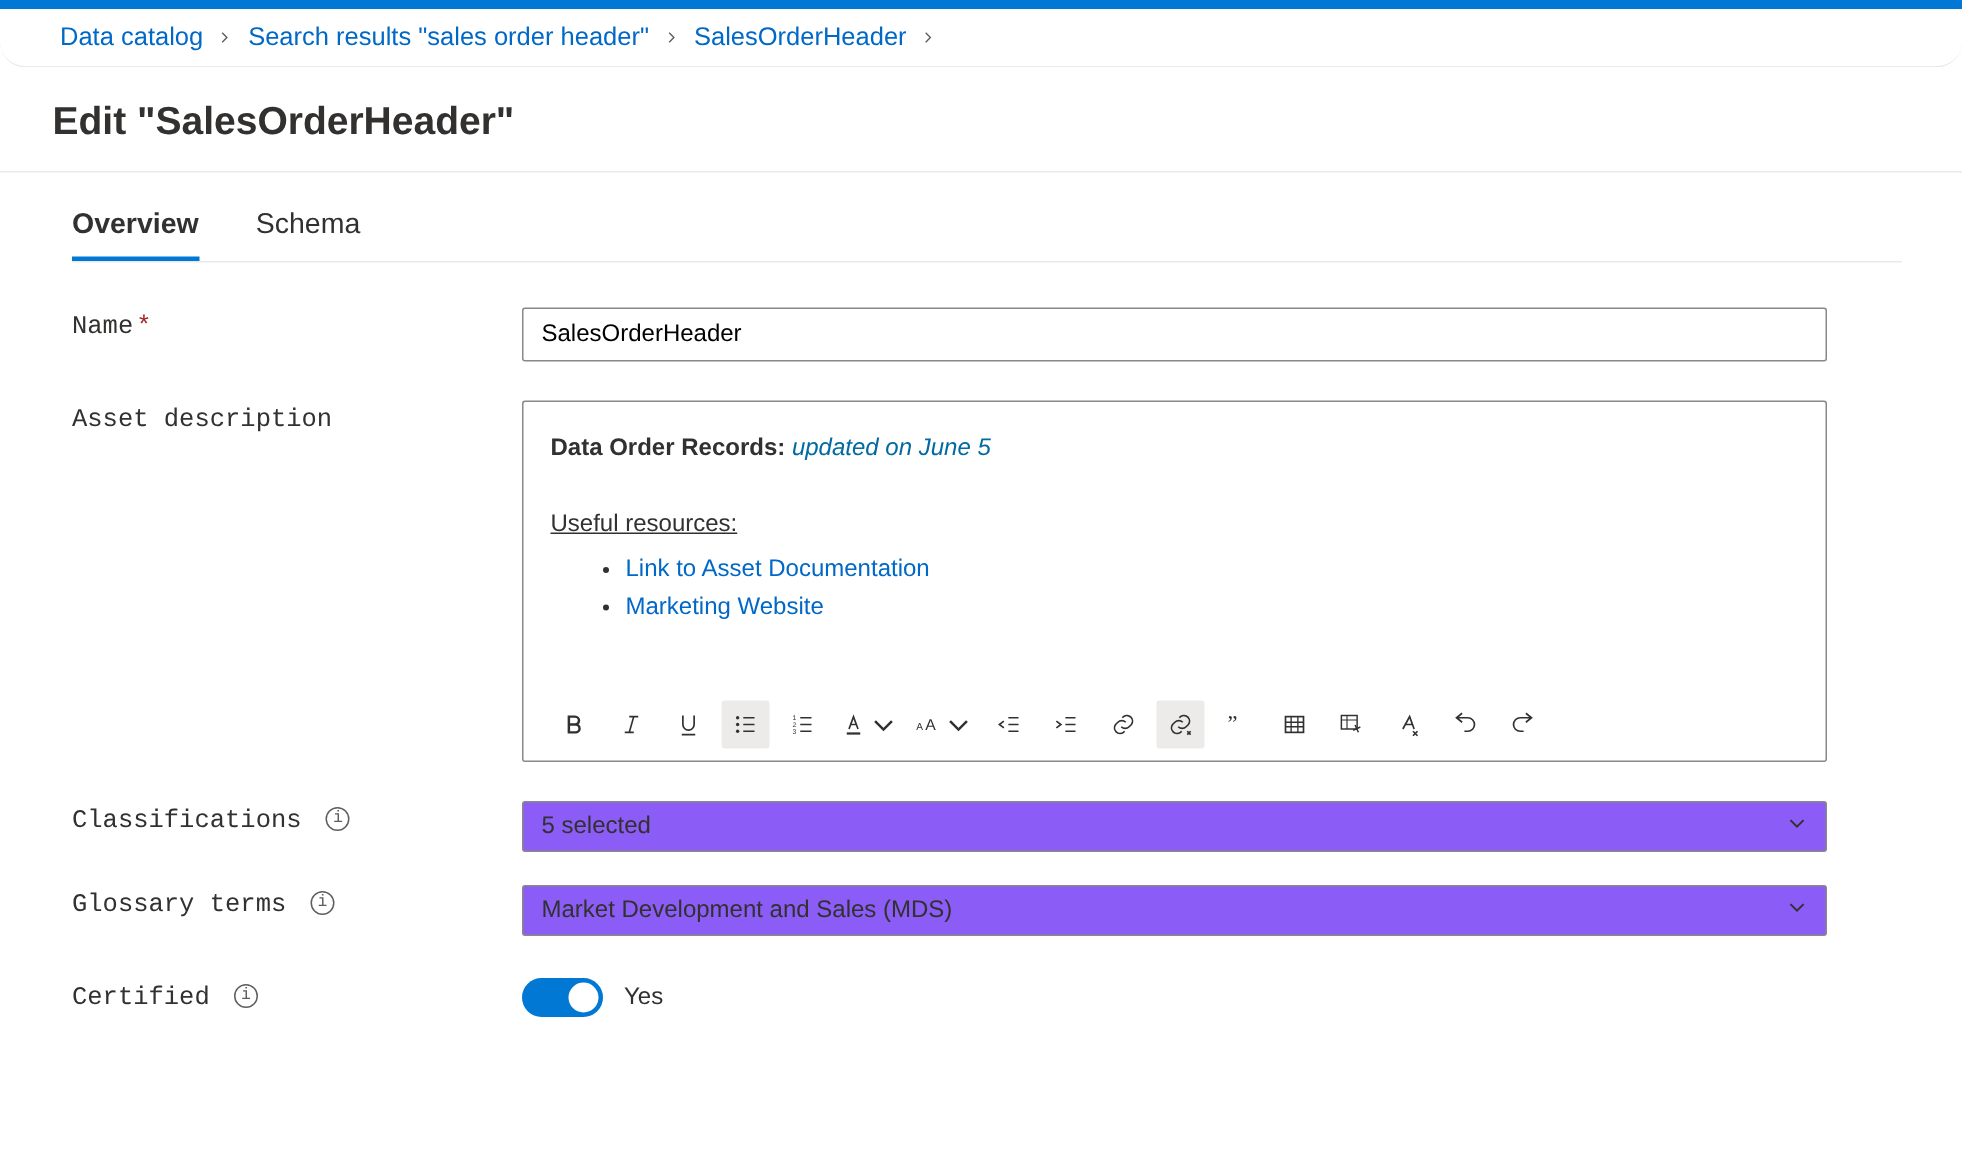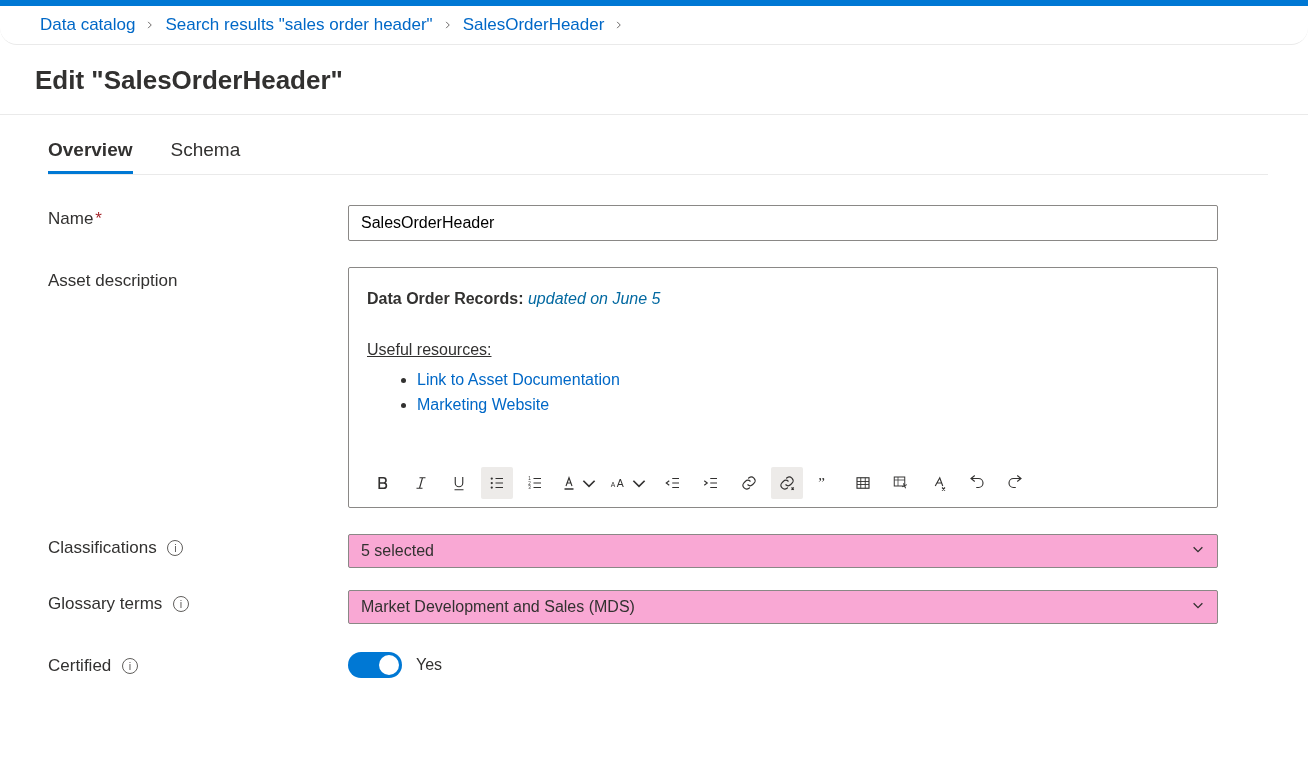--- a/index.html
+++ b/index.html
@@ -8,39 +8,39 @@
 .breadcrumb { padding: 9px 40px; border-bottom: 1px solid #eaeaea; font-size: 17px; display: flex; align-items: center; flex-wrap: wrap; border-radius: 17px; }
 .breadcrumb a { color: #0068c7; text-decoration: none; cursor: pointer; }
 .breadcrumb .sep { color: #605e5c; margin: 0 10px; font-size: 14px; }
 .page-title { padding: 20px 40px 18px 35px; font-size: 26px; font-weight: 600; border-bottom: 1px solid #eaeaea; }
 .content { padding: 0 40px 0 48px; }
 .tabs { display: flex; gap: 38px; padding-top: 24px; border-bottom: 1px solid #eaeaea; }
 .tab { padding-bottom: 10px; font-size: 19px; color: #323130; cursor: pointer; border-bottom: 3px solid transparent; }
 .tab.active { font-weight: 600; border-bottom-color: #0078d4; }
 .form { padding-top: 30px; }
 .row { display: flex; margin-bottom: 26px; }
-.label-col { width: 300px; flex-shrink: 0; font-size: 17px; padding-top: 4px; }
+.label-col { width: 300px; flex-shrink: 0; font-size: 17px; padding-top: 4px; font-family: Liberation Mono, monospace; }
 .label-col .req { color: #a4262c; margin-left: 2px; }
 .info-icon { display: inline-block; width: 16px; height: 16px; border: 1px solid #605e5c; border-radius: 50%; line-height: 14px; text-align: center; font-size: 11px; color: #605e5c; margin-left: 6px; vertical-align: middle; cursor: default; }
 .field-col { flex: 1; max-width: 870px; }
 .text-input { width: 100%; padding: 8px 12px; font-size: 16px; border: 1px solid #8a8886; border-radius: 2px; font-family: inherit; }
 .rte-wrap { border: 1px solid #8a8886; border-radius: 2px; }
 .rte-content { padding: 18px 18px 45px 18px; min-height: 190px; font-size: 16px; line-height: 1.6; }
 .rte-content strong { font-weight: 700; }
 .rte-content em { font-style: italic; color: #0369a1; }
 .rte-content .u { text-decoration: underline; }
 .rte-content ul { margin: 4px 0 0 50px; }
 .rte-content a { color: #0068c7; text-decoration: none; cursor: pointer; }
 .rte-toolbar { display: flex; align-items: center; padding: 4px 10px 8px 18px; gap: 6px; flex-wrap: wrap; }
 .tbtn { width: 32px; height: 32px; display: flex; align-items: center; justify-content: center; cursor: pointer; color: #323130; background: transparent; border: none; border-radius: 2px; }
 .tbtn.active { background: #edebe9; }
 .tbtn svg { width: 18px; height: 18px; }
 .tbtn.wide { width: 44px; }
 .tbtn .chev { margin-left: 2px; }
-.select-box { position: relative; width: 100%; border: 1px solid #8a8886; border-radius: 2px; padding: 7px 40px 7px 12px; font-size: 16px; cursor: pointer; background: #f9a8d4; }
+.select-box { position: relative; width: 100%; border: 1px solid #8a8886; border-radius: 2px; padding: 7px 40px 7px 12px; font-size: 16px; cursor: pointer; background: #8b5cf6; }
 .select-box .down { position: absolute; right: 12px; top: 50%; transform: translateY(-50%); }
 .toggle-row { display: flex; align-items: center; gap: 14px; }
 .toggle { position: relative; width: 54px; height: 26px; background: #0078d4; border-radius: 13px; cursor: pointer; }
 .toggle .knob { position: absolute; top: 3px; right: 3px; width: 20px; height: 20px; background: #fff; border-radius: 50%; }
 .toggle-label { font-size: 16px; }
 .chev-sm { width: 10px; height: 10px; }
 </style>
 </head>
 <body>
 

